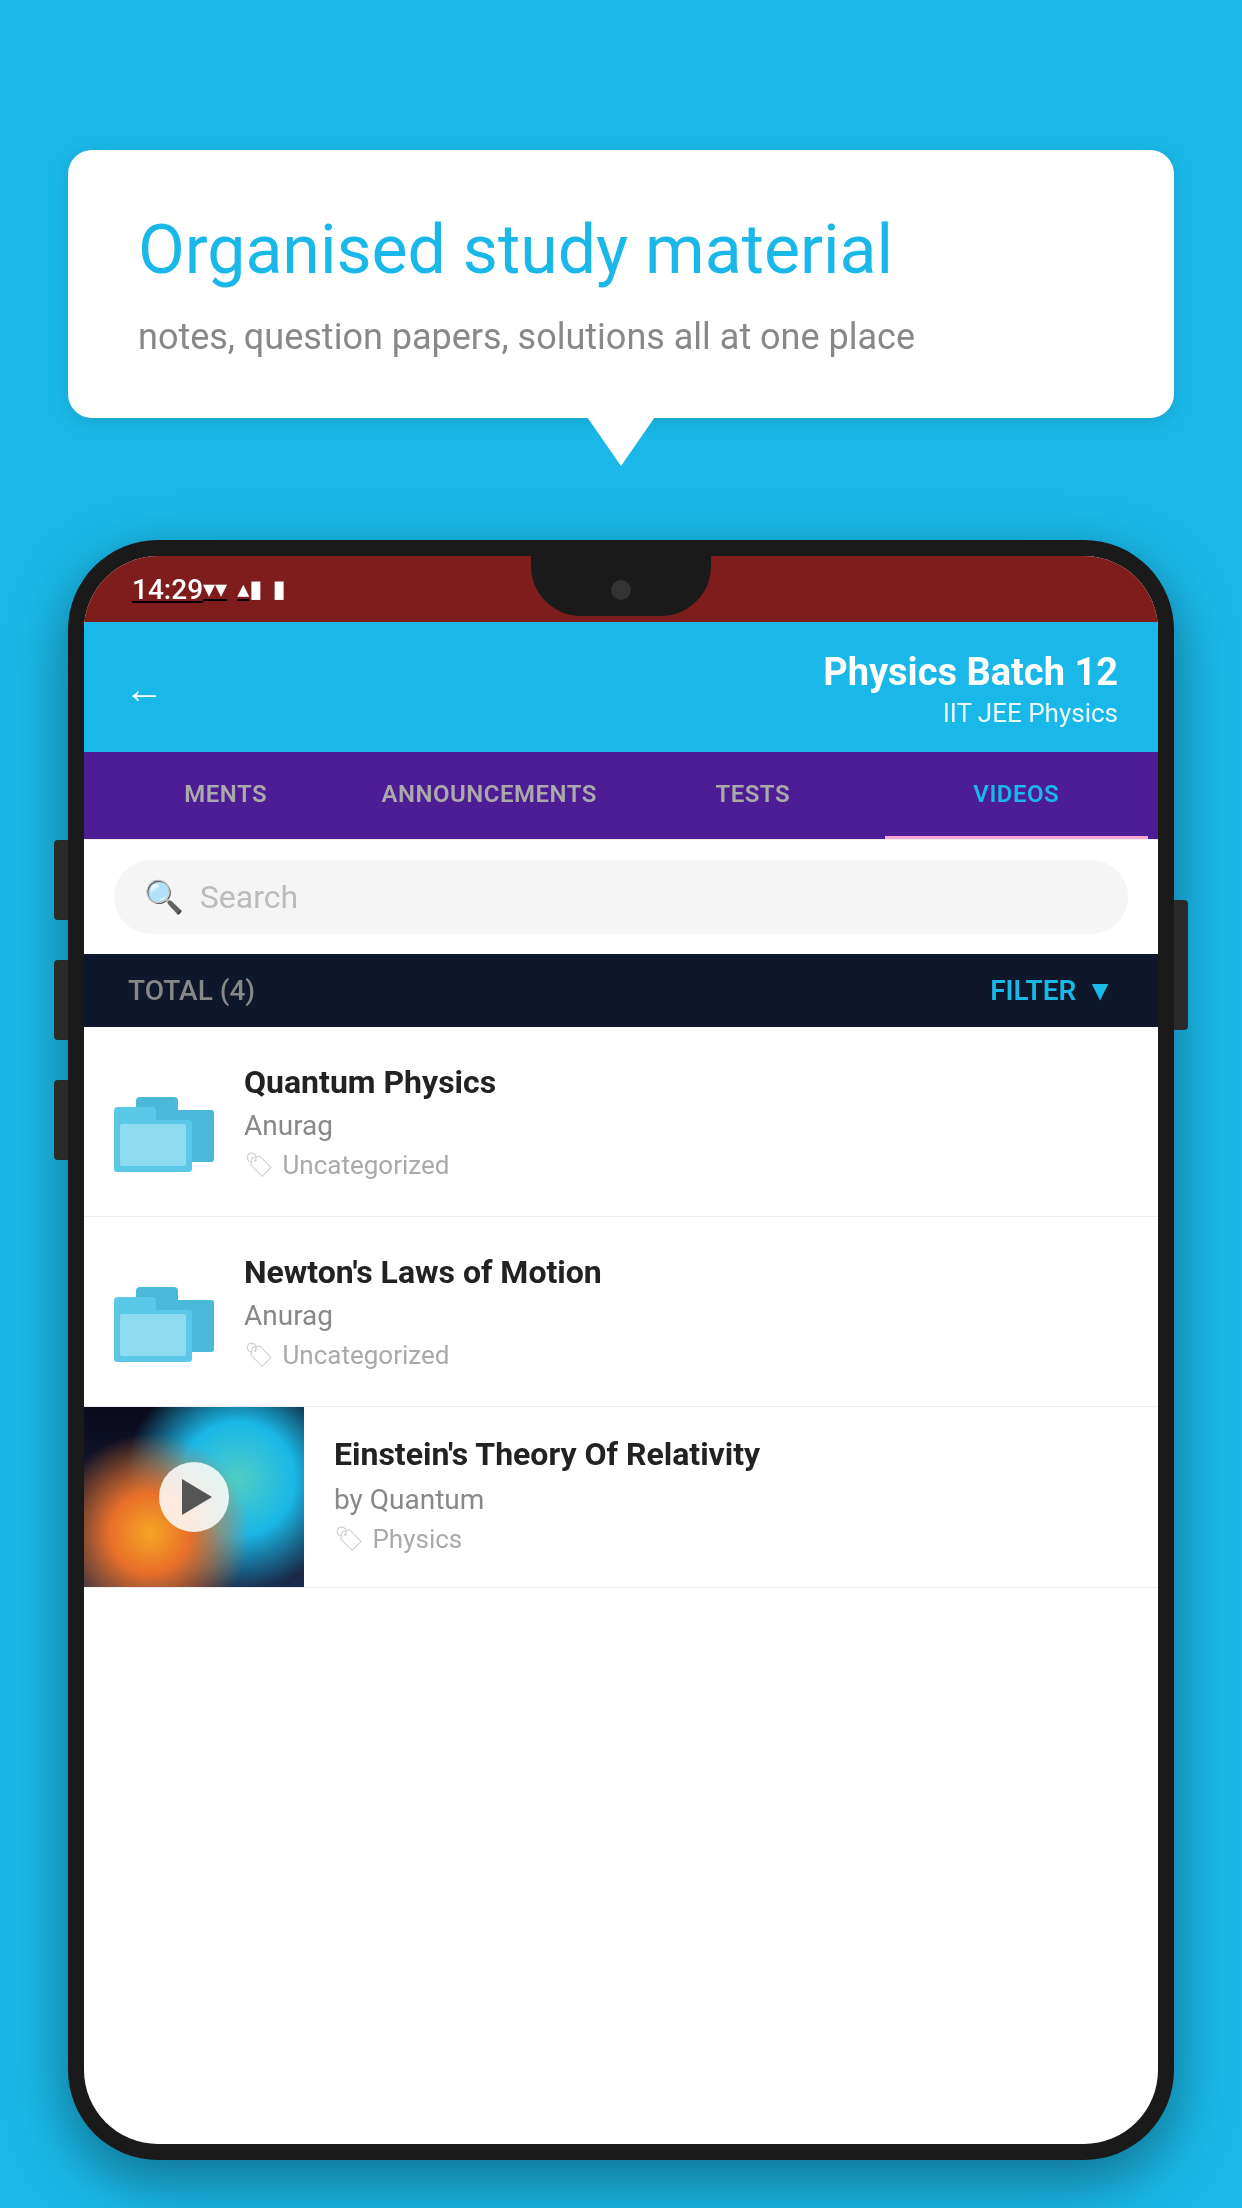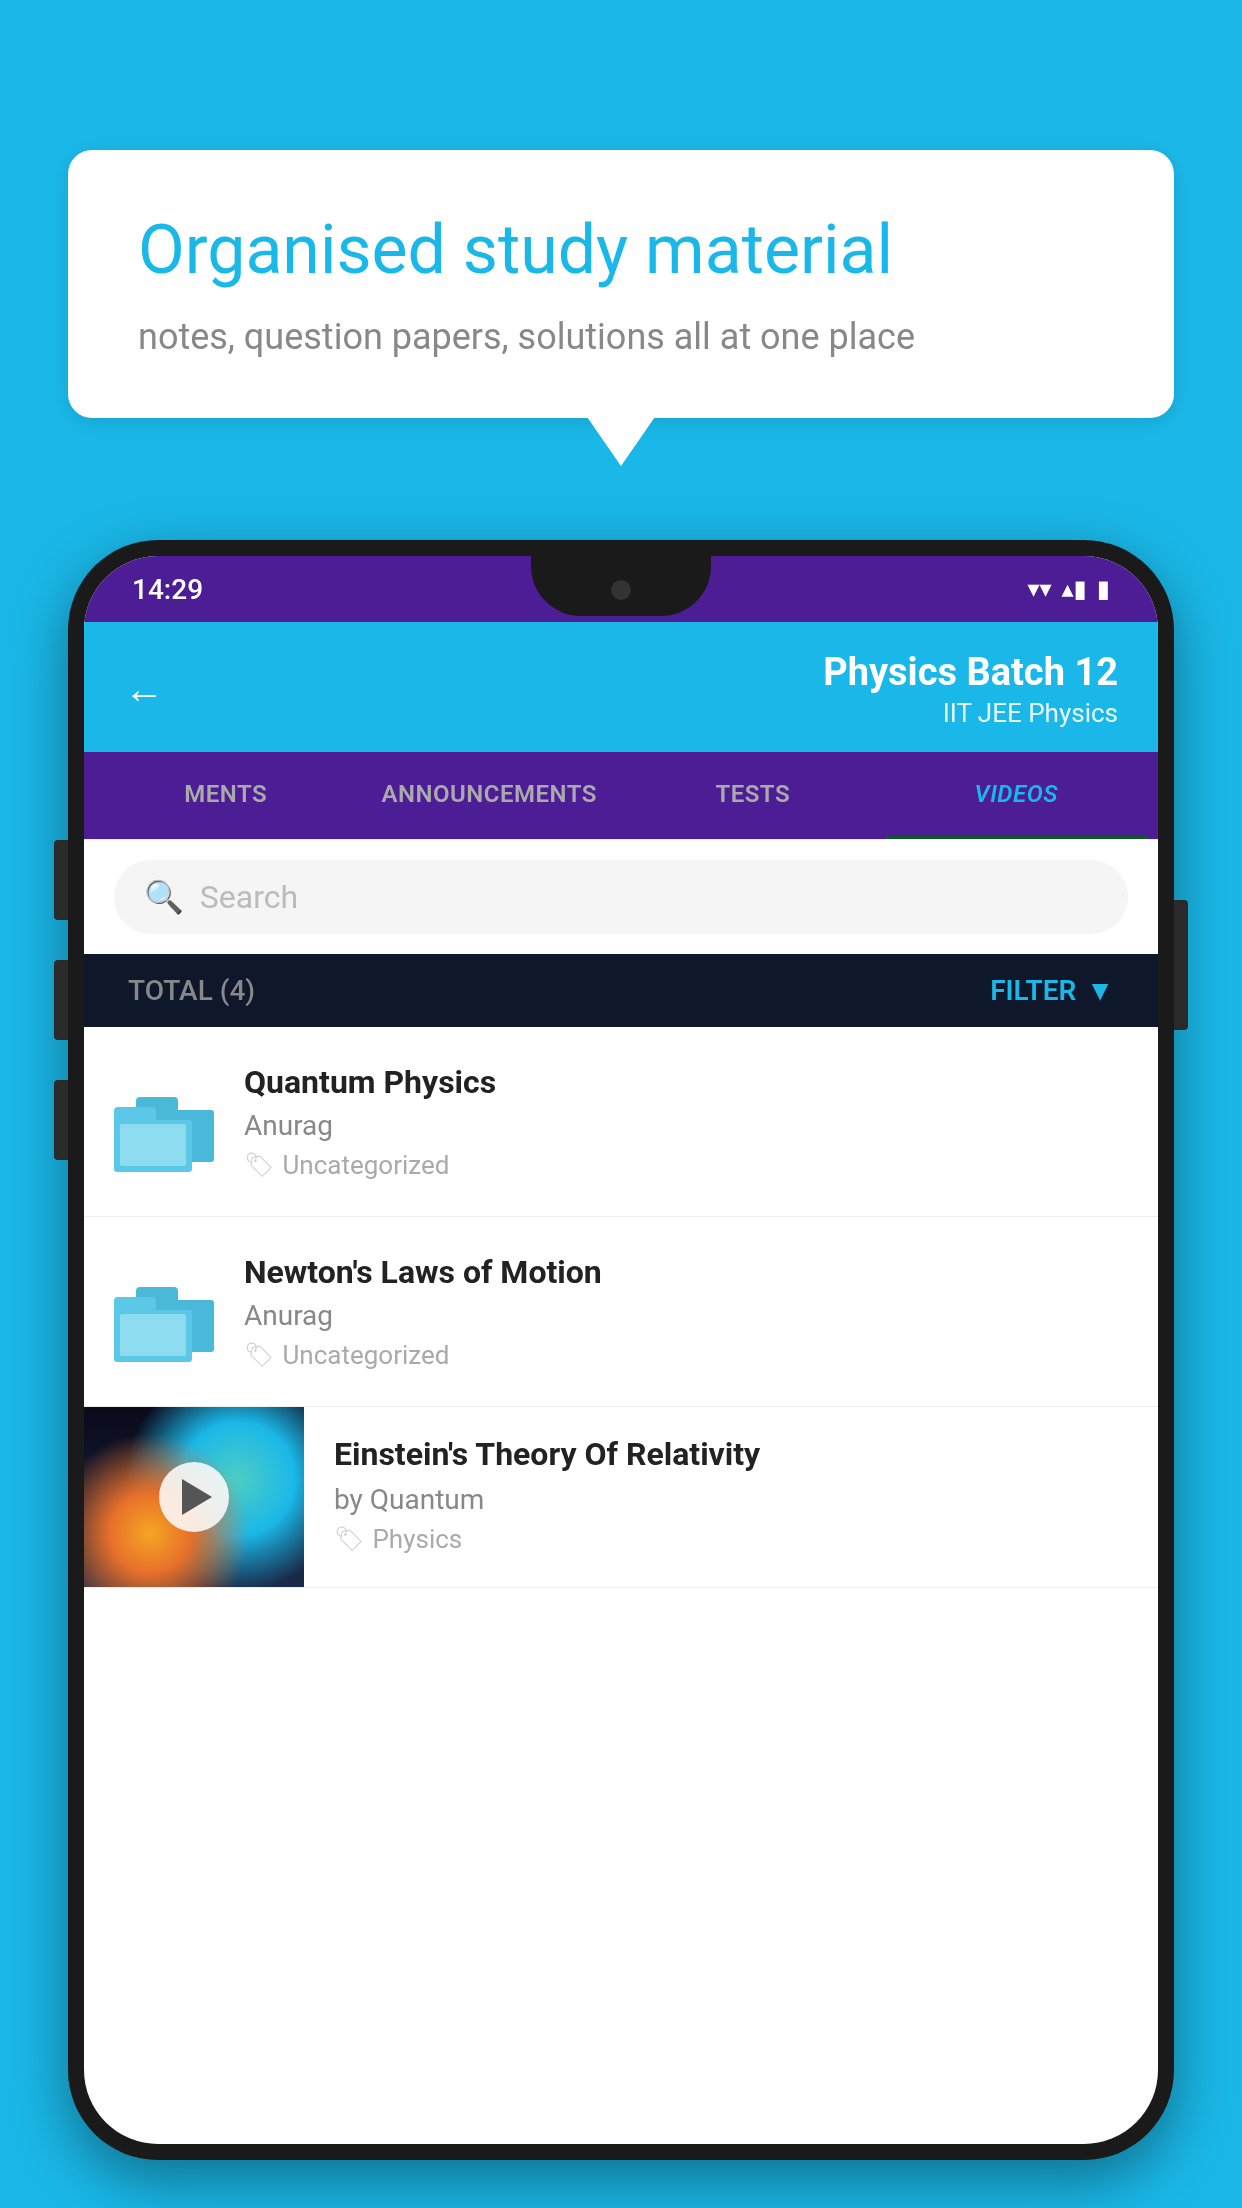--- a/index.html
+++ b/index.html
@@ -103,27 +103,27 @@
       width: 100%;
       height: 100%;
       background: white;
       border-radius: 74px;
       overflow: hidden;
       position: relative;
     }
 
     
     .status-bar {
-      background: #4c1d95;
+      background: #7f1d1d;
       height: 66px;
       display: flex;
       align-items: center;
-      justify-content: space-between;
       padding: 0 48px;
       position: relative;
+      text-decoration: underline;
     }
 
     .status-time {
       color: white;
       font-size: 28px;
       font-weight: 500;
     }
 
     
     .notch {
@@ -206,22 +206,21 @@
       font-size: 24px;
       font-weight: 600;
       color: #aaa;
       cursor: pointer;
       letter-spacing: 0.5px;
       white-space: nowrap;
     }
 
     .tab.active {
       color: #1ab8e8;
-      border-bottom: 3px solid #14532d;
-      font-style: italic;
+      border-bottom: 3px solid #f9a8d4;
     }
 
     
     .search-container {
       background: white;
       padding: 20px 30px;
     }
 
     .search-bar {
       background: #f5f5f5;

